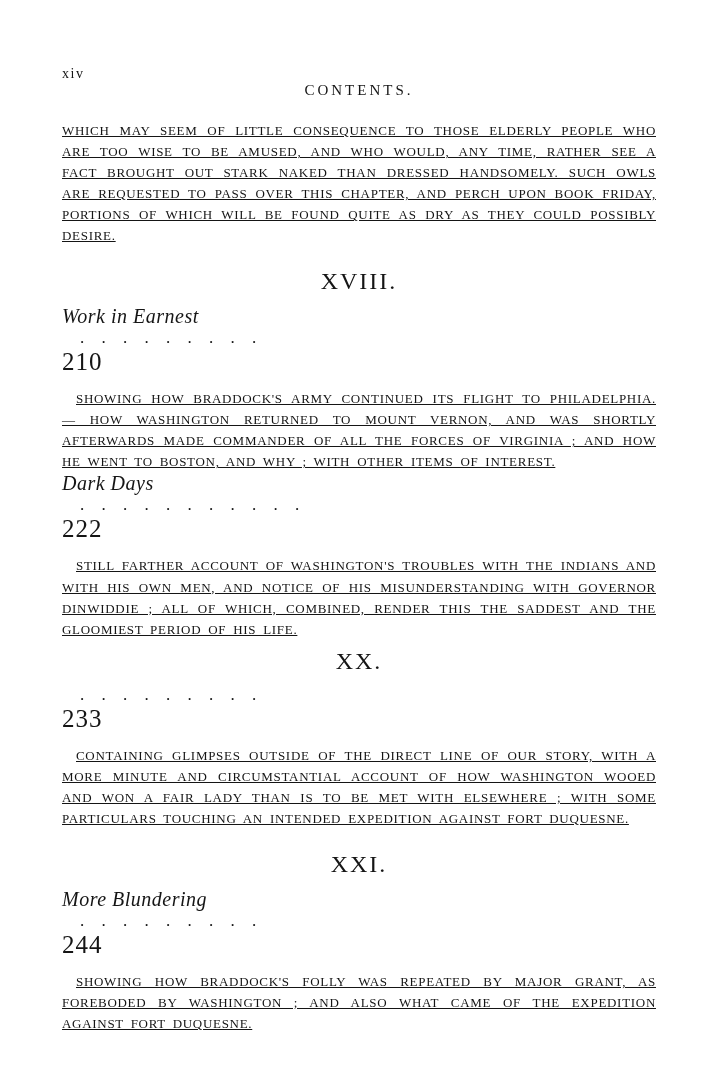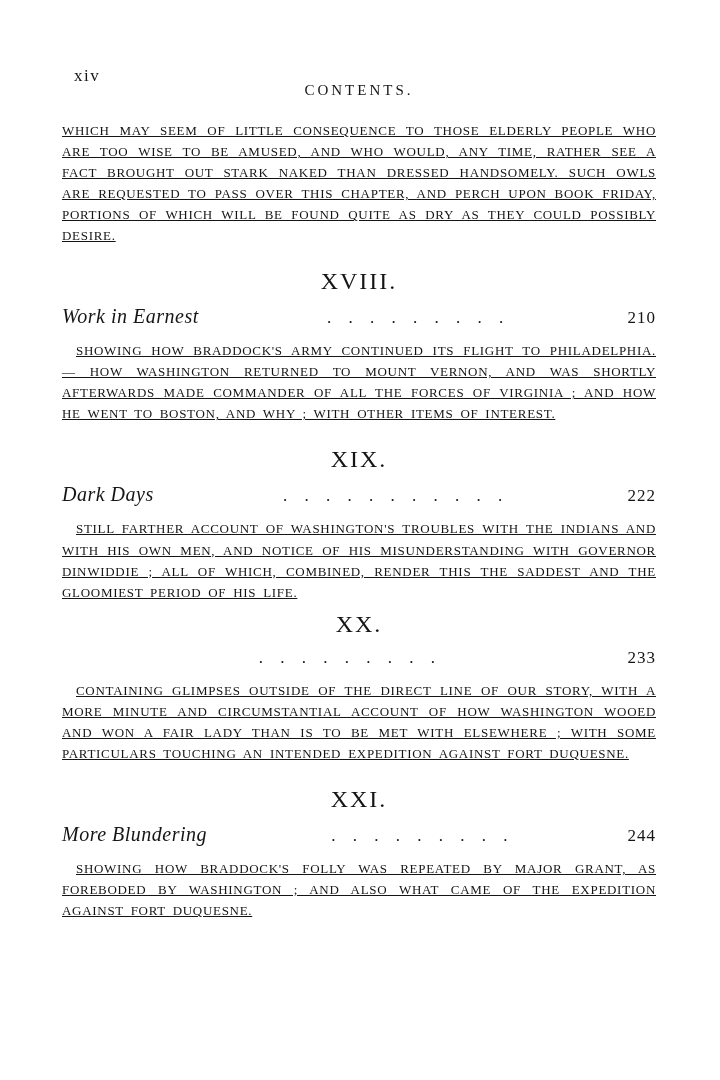--- a/index.html
+++ b/index.html
@@ -22,23 +22,23 @@
     padding: 66px 64px 40px 62px;
     overflow: hidden;
   }
   .header-row {
     position: relative;
     height: 22px;
     margin-bottom: 32px;
   }
   .folio {
     position: absolute;
-    left: 12px;
+    left: 0;
     top: 0;
-    font-size: 17px;
+    font-size: 14px;
     letter-spacing: 1.5px;
   }
   .running-head {
     position: absolute;
     left: 0;
     right: 0;
     top: 16px;
     text-align: center;
     font-size: 15px;
     letter-spacing: 3px;
@@ -63,37 +63,38 @@
     margin-bottom: 10px;
   }
   .chapter-numeral.tight {
     margin-top: 8px;
   }
   .title-line {
     display: flex;
     align-items: baseline;
     font-size: 20px;
     margin-bottom: 12px;
+    flex-direction: column;
   }
   .chapter-title {
     font-style: italic;
     letter-spacing: 0.5px;
     white-space: nowrap;
   }
   .dot-leader {
     flex: 1;
     text-align: center;
     font-size: 17px;
     word-spacing: 13px;
     white-space: nowrap;
     overflow: hidden;
     padding: 0 14px 0 18px;
   }
   .chapter-pageref {
-    font-size: 17px;
+    font-size: 25px;
     letter-spacing: 1px;
   }
 </style>
 </head>
 <body>
 
 <div class="page">
 
   <div class="header-row">
     <span class="folio">xiv</span>
@@ -106,21 +107,20 @@
     <div class="chapter-numeral">XVIII.</div>
     <div class="title-line">
       <span class="chapter-title">Work in Earnest</span>
       <span class="dot-leader">. . . . . . . . .</span>
       <span class="chapter-pageref">210</span>
     </div>
     <p class="caps summary">SHOWING HOW BRADDOCK'S ARMY CONTINUED ITS FLIGHT TO PHILADELPHIA. — HOW WASHINGTON RETURNED TO MOUNT VERNON, AND WAS SHORTLY AFTERWARDS MADE COMMANDER OF ALL THE FORCES OF VIRGINIA ; AND HOW HE WENT TO BOSTON, AND WHY ; WITH OTHER ITEMS OF INTEREST.</p>
   </div>
 
   <div>
-    <div class="chapter-numeral">XIX.</div>
     <div class="title-line">
       <span class="chapter-title">Dark Days</span>
       <span class="dot-leader">. . . . . . . . . . .</span>
       <span class="chapter-pageref">222</span>
     </div>
     <p class="caps summary">STILL FARTHER ACCOUNT OF WASHINGTON'S TROUBLES WITH THE INDIANS AND WITH HIS OWN MEN, AND NOTICE OF HIS MISUNDERSTANDING WITH GOVERNOR DINWIDDIE ; ALL OF WHICH, COMBINED, RENDER THIS THE SADDEST AND THE GLOOMIEST PERIOD OF HIS LIFE.</p>
   </div>
 
   <div>
     <div class="chapter-numeral tight">XX.</div>

